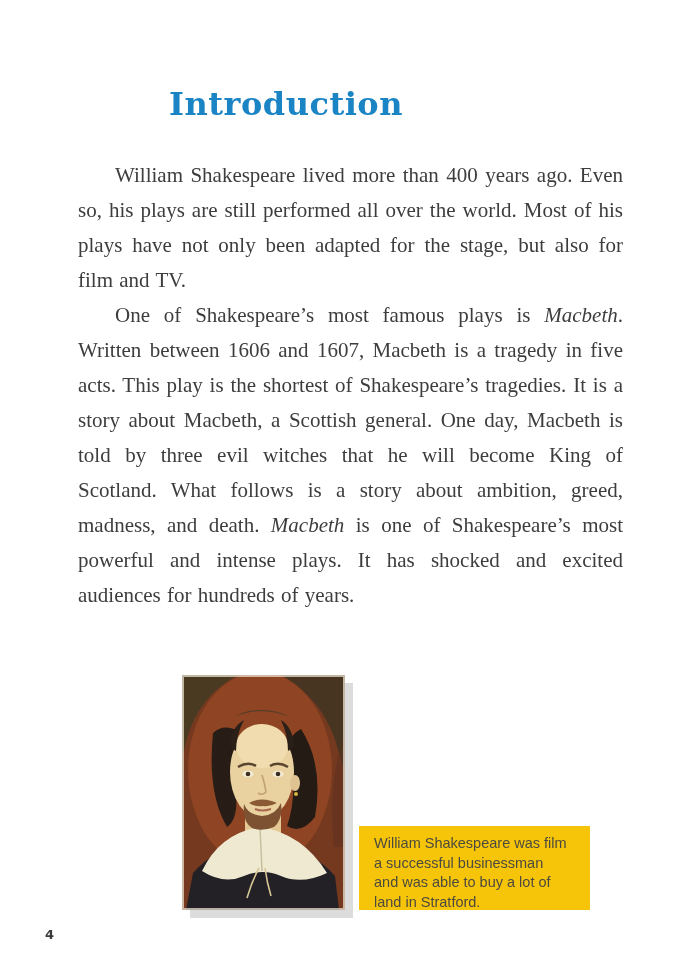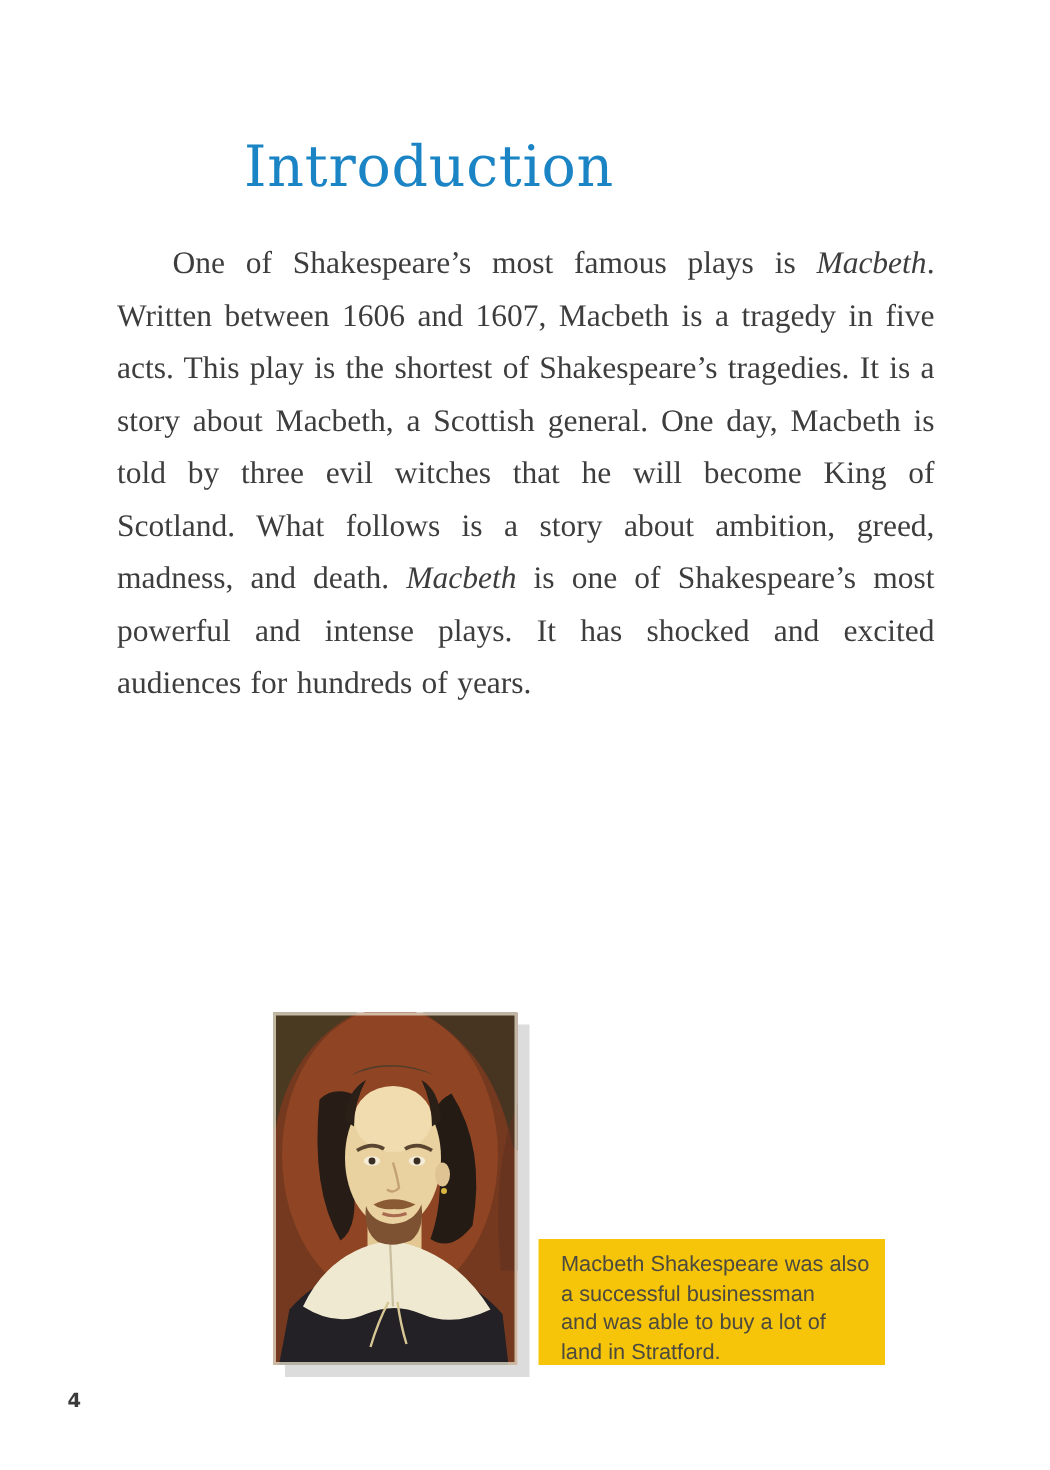--- a/index.html
+++ b/index.html
@@ -10,22 +10,22 @@
     overflow: hidden;
     font-family: "Liberation Serif", serif;
   }
 
   .page-title {
     position: absolute;
     top: 64px; left: 0;
     width: 572px;
     text-align: center;
     font-family: "DejaVu Serif", serif;
-    font-weight: normal;
-    font-size: 38px;
+    font-weight: bold;
+    font-size: 32px;
     letter-spacing: 0.5px;
     color: #1a84c4;
   }
 
   .article {
     position: absolute;
     left: 78px; top: 158px;
     width: 545px;
   }
   .para {
@@ -71,20 +71,21 @@
     font-weight: bold;
     color: #3a3a3a;
   }
 </style>
 </head>
 <body>
 
 <h1 class="page-title" style="color: rgb(26, 132, 196);">Introduction</h1>
 
 <div class="article">
+    <p class="para"><span>William Shakespeare lived more than 400 years ago. Even so, his plays are still performed all over the world. Most of his plays have not only been adapted for the stage, but also for film and TV.</span></p>
     <p class="para"><span>One of Shakespeare’s most famous plays is </span><em>Macbeth</em><span>. Written between 1606 and 1607, Macbeth is a tragedy in five acts. This play is the shortest of Shakespeare’s tragedies. It is a story about Macbeth, a Scottish general. One day, Macbeth is told by three evil witches that he will become King of Scotland. What follows is a story about ambition, greed, madness, and death. </span><em>Macbeth</em><span> is one of Shakespeare’s most powerful and intense plays. It has shocked and excited audiences for hundreds of years.</span></p>
   </div>
 
 <figure class="portrait-figure" style="margin:0;">
   <svg width="163" height="235" viewBox="0 0 163 235" role="img" aria-label="Portrait painting of William Shakespeare">
 
     <rect width="163" height="235" fill="#74391f"></rect>
     <ellipse cx="78" cy="95" rx="72" ry="98" fill="#8f4423"></ellipse>
     <path d="M0,0 L56,0 C22,18 8,46 2,76 L0,80 Z" fill="#4a3a22"></path>
     <path d="M163,0 L100,0 C138,24 152,52 160,90 L163,92 Z" fill="#473522"></path>
@@ -124,19 +125,19 @@
 
     <path d="M67,128 Q80,121 95,128 Q88,132 81,131 Q72,132 67,128 Z" fill="#8a5a34"></path>
     <path d="M73,134 Q80,137 89,134" stroke="#a96a50" stroke-width="2" fill="none"></path>
     <path d="M62,129 Q60,146 70,153 Q80,157 92,152 Q101,145 99,128 Q94,140 80,141 Q66,140 62,129 Z" fill="#7d5233"></path>
 
     <rect x="1" y="1" width="161" height="233" fill="none" stroke="#e9e2cf" stroke-width="2" opacity="0.75"></rect>
   </svg>
 </figure>
 
 <aside class="caption-box" style="background: rgb(246, 197, 10);">
-  <div class="caption-text" style="color: rgb(76, 74, 63);">Macbeth Shakespeare was also
+  <div class="caption-text" style="color: rgb(76, 74, 63);">William Shakespeare was film
 a successful businessman
 and was able to buy a lot of
 land in Stratford.</div>
 </aside>
 
 <div class="page-number">4</div>
 
 </body></html>

